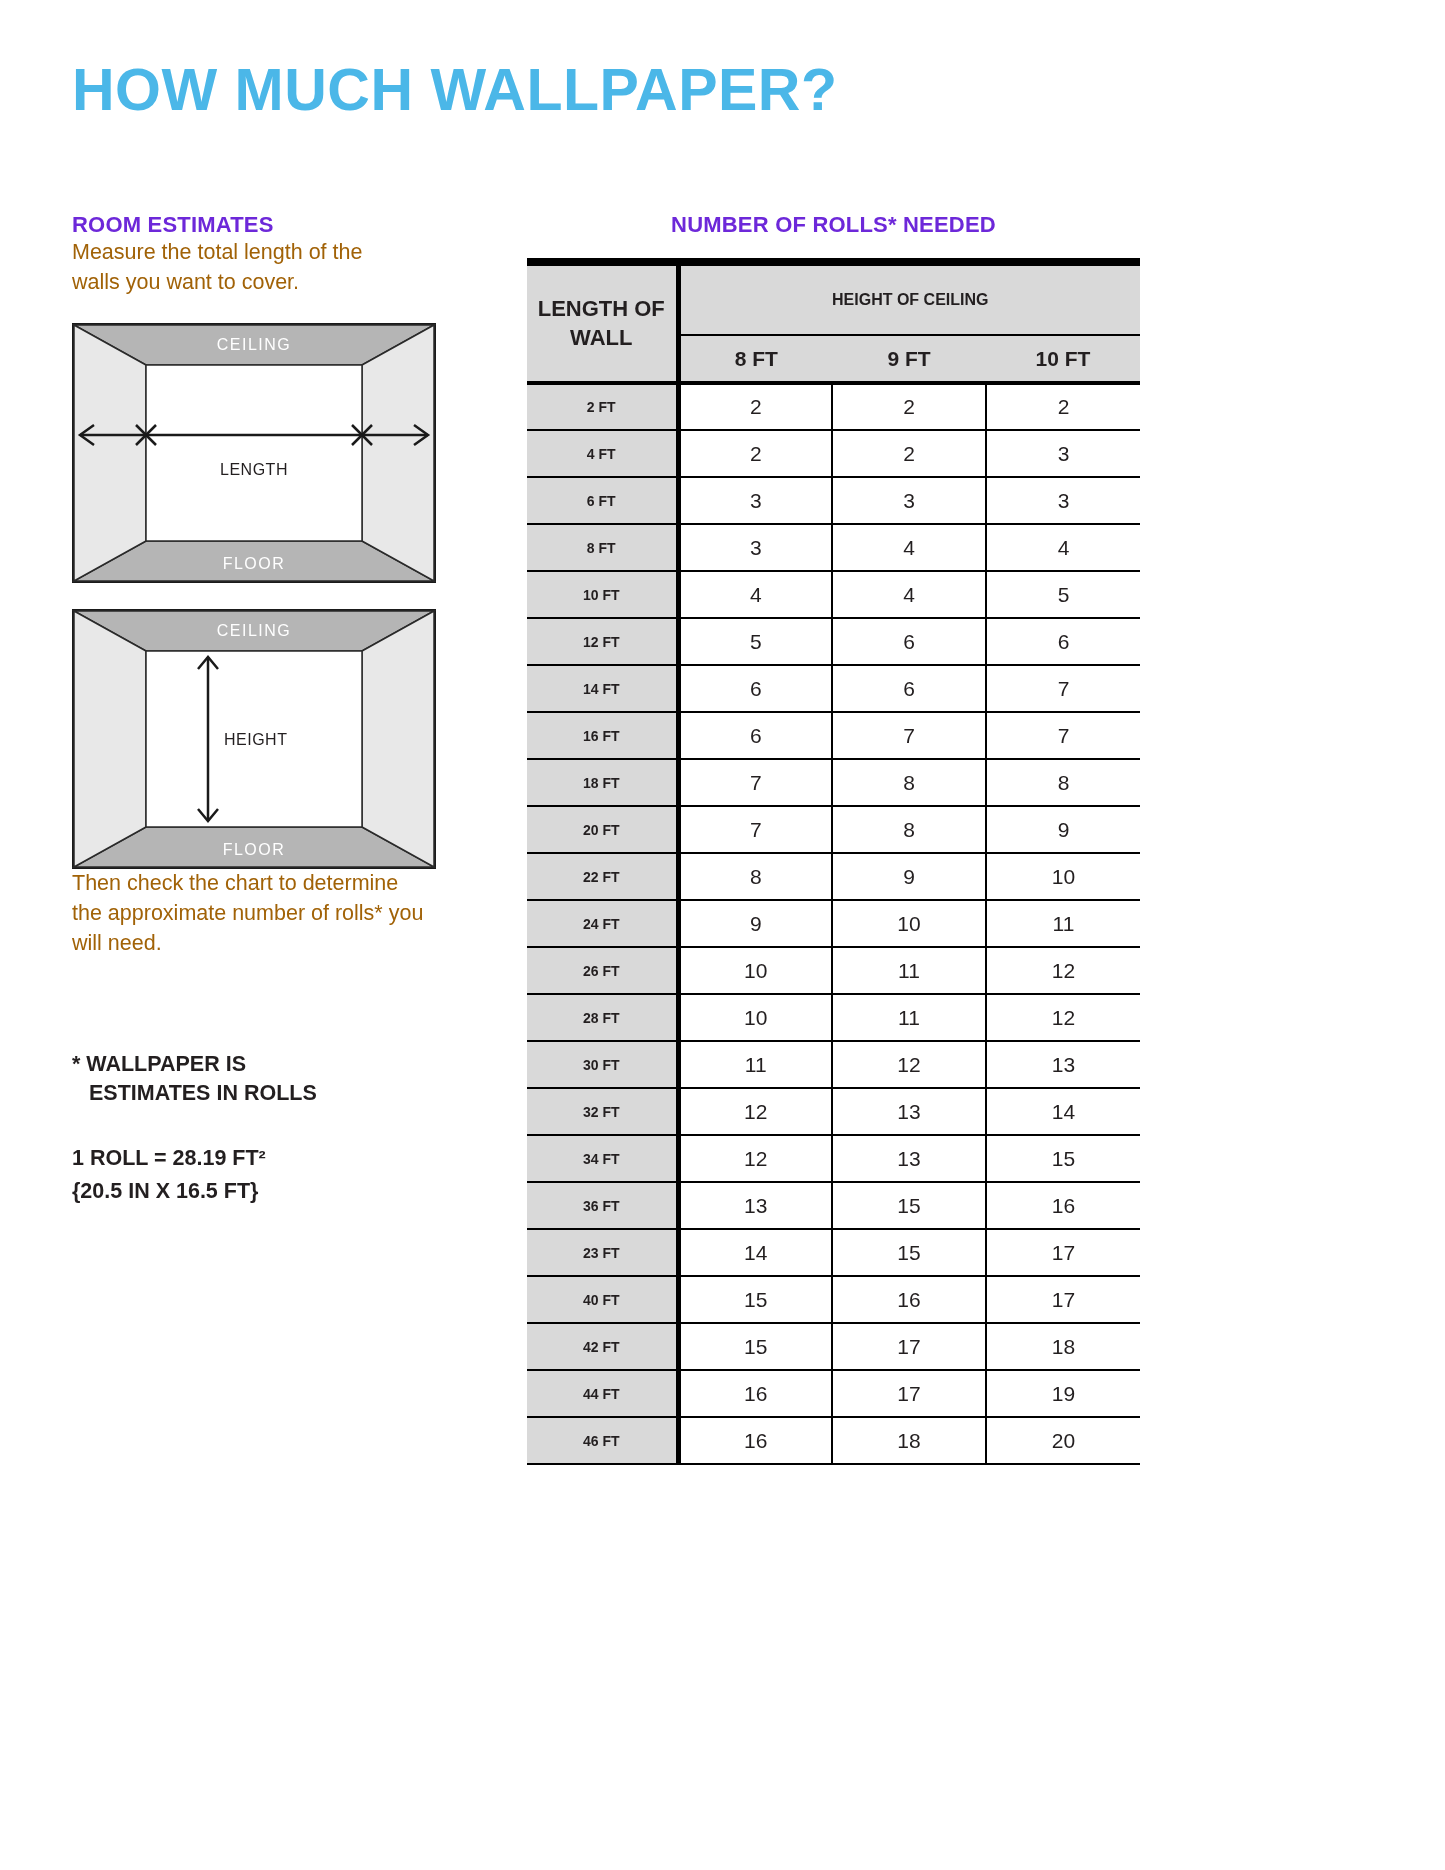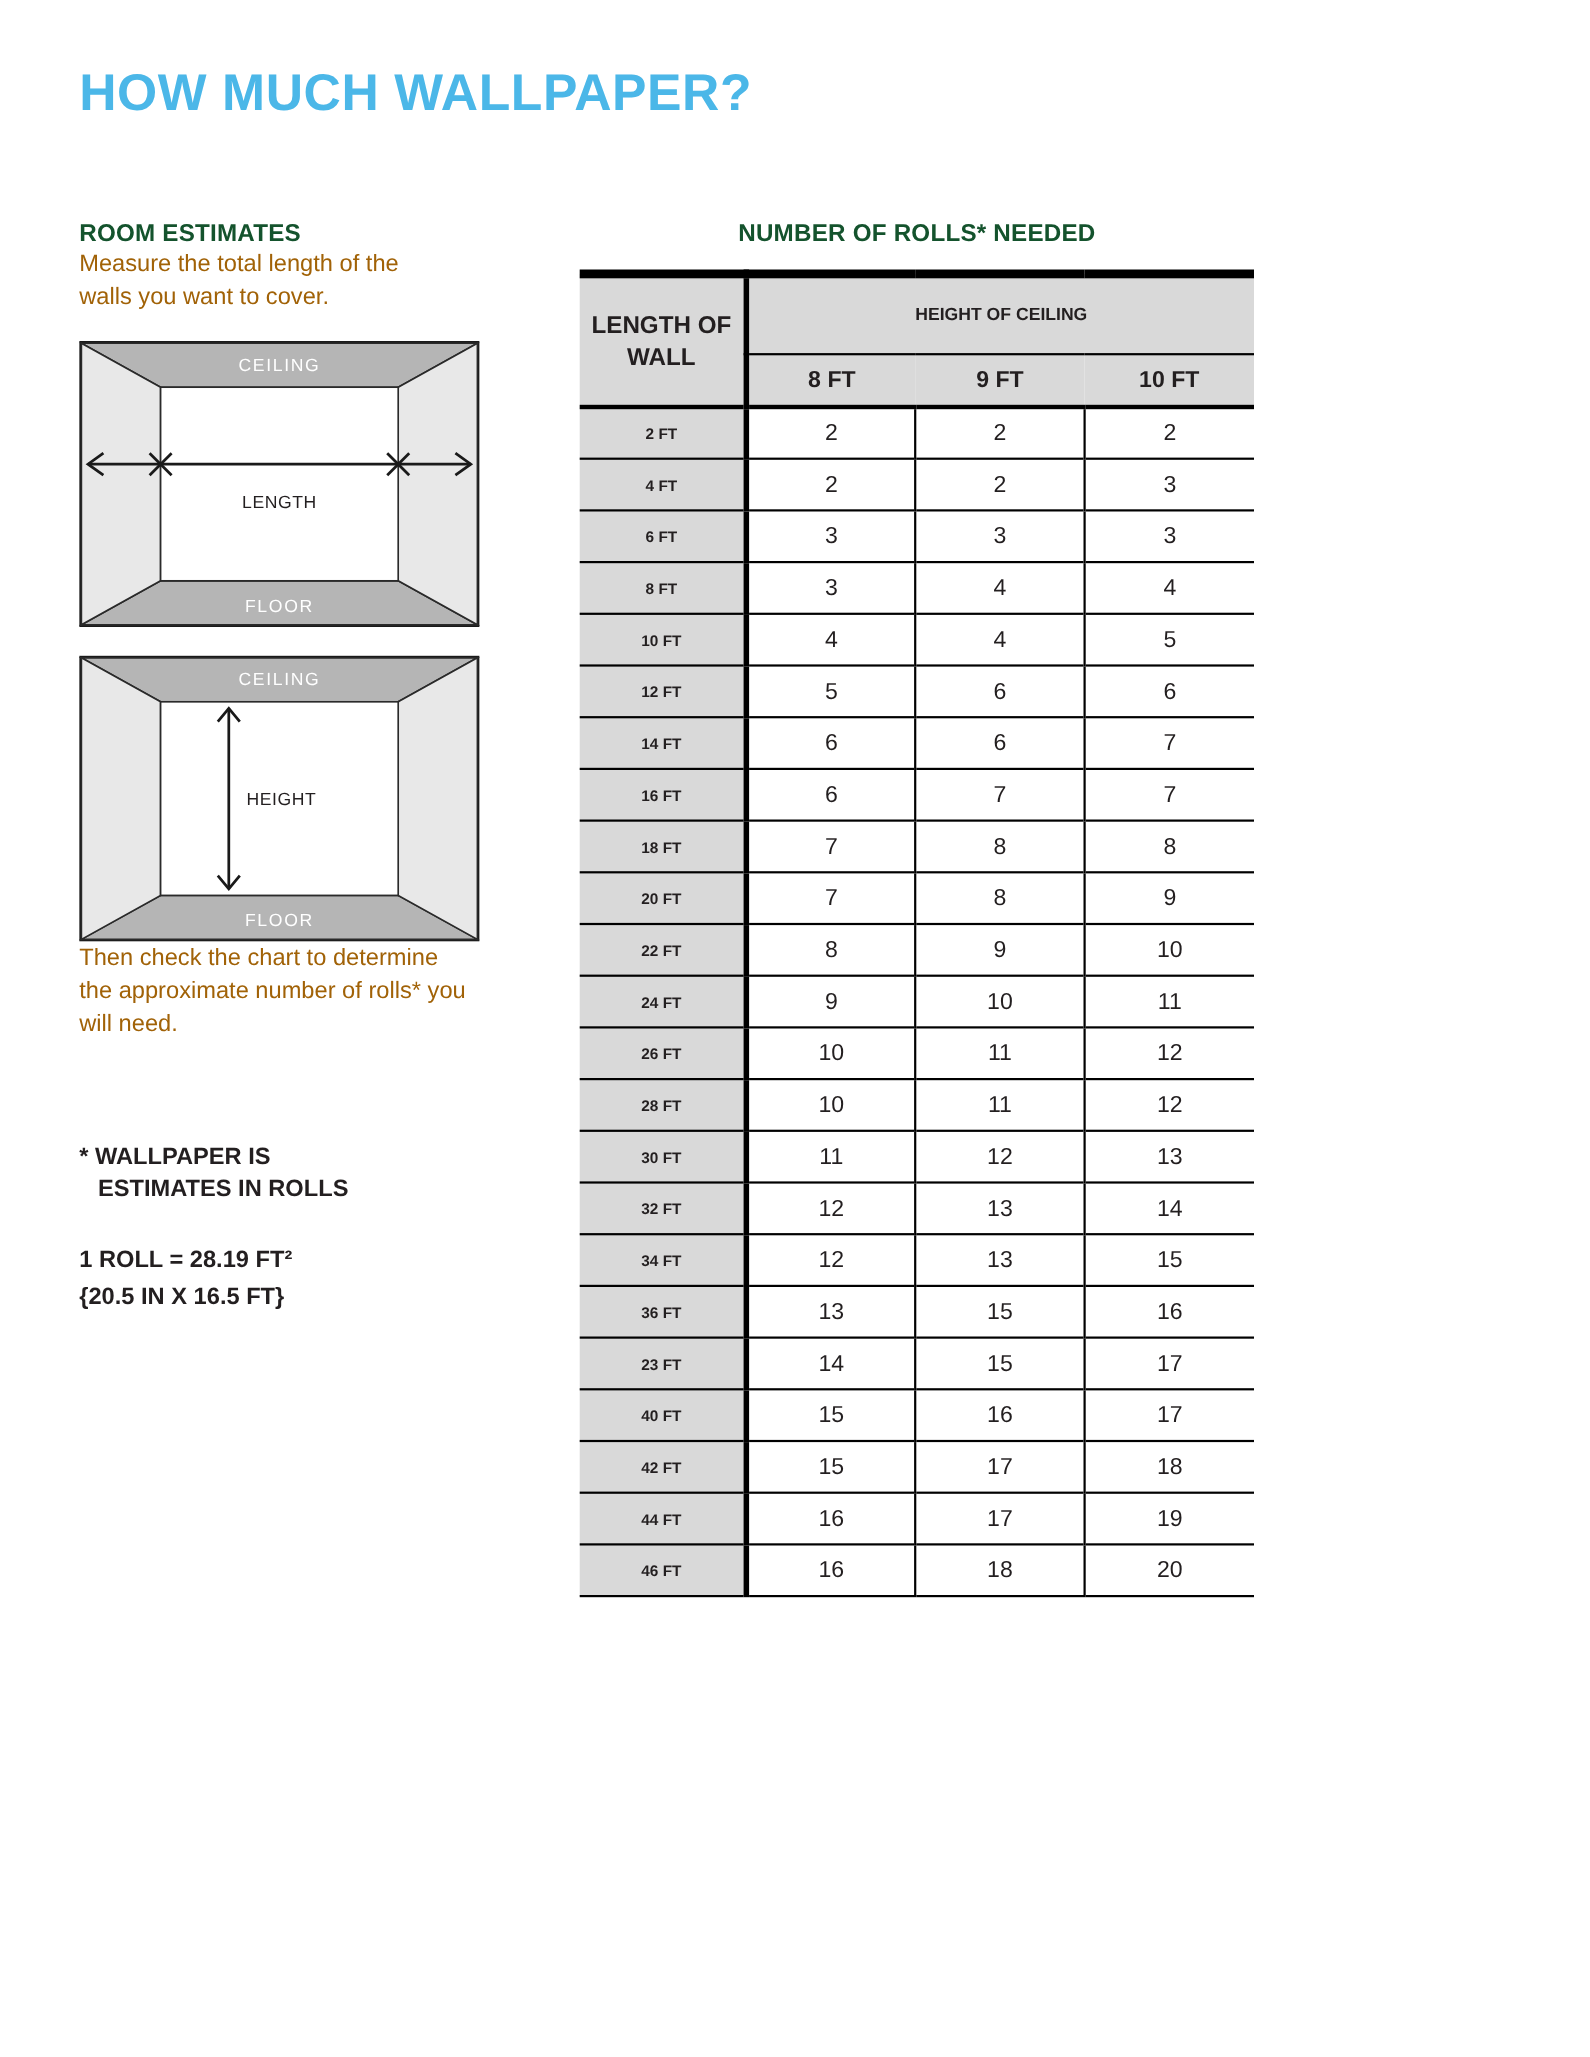--- a/index.html
+++ b/index.html
@@ -1,30 +1,30 @@
 <!DOCTYPE html>
 <html><head>
 <meta charset="utf-8">
 <style>
   html, body { margin:0; padding:0; background:#ffffff; }
   body { font-family:"Liberation Sans", sans-serif; color:#231f20; }
   .page { position:relative; width:1445px; height:1870px; background:#ffffff; overflow:hidden; }
 
   .title {
     margin:0; padding:56px 0 0 72px;
-    font-size:47px; font-weight:bold; letter-spacing:0.5px;
+    font-size:59px; font-weight:bold; letter-spacing:0.5px;
     color:#4bb7e8;
   }
 
   .columns { display:flex; align-items:flex-start; margin-top:88px; }
   .left-col { flex:none; width:363px; margin-left:72px; }
   .right-col { flex:none; width:613px; margin-left:92px; }
 
   h2.section-heading {
-    margin:0; font-size:22px; font-weight:bold; color:#14532d; letter-spacing:0.2px;
+    margin:0; font-size:22px; font-weight:bold; color:#6d28d9; letter-spacing:0.2px;
   }
   .right-col h2.section-heading { text-align:center; }
 
   p.step { margin:0; font-size:21.5px; line-height:1.38; color:#a16207; }
   .step1 { margin-top:30px; width:330px; }
   .step2 { margin-top:44px; width:280px; }
   .step3 { margin-top:42px; width:362px; }
 
   svg.diagram { display:block; margin-top:26px; }
   svg text { font-family:"Liberation Sans", sans-serif; }

